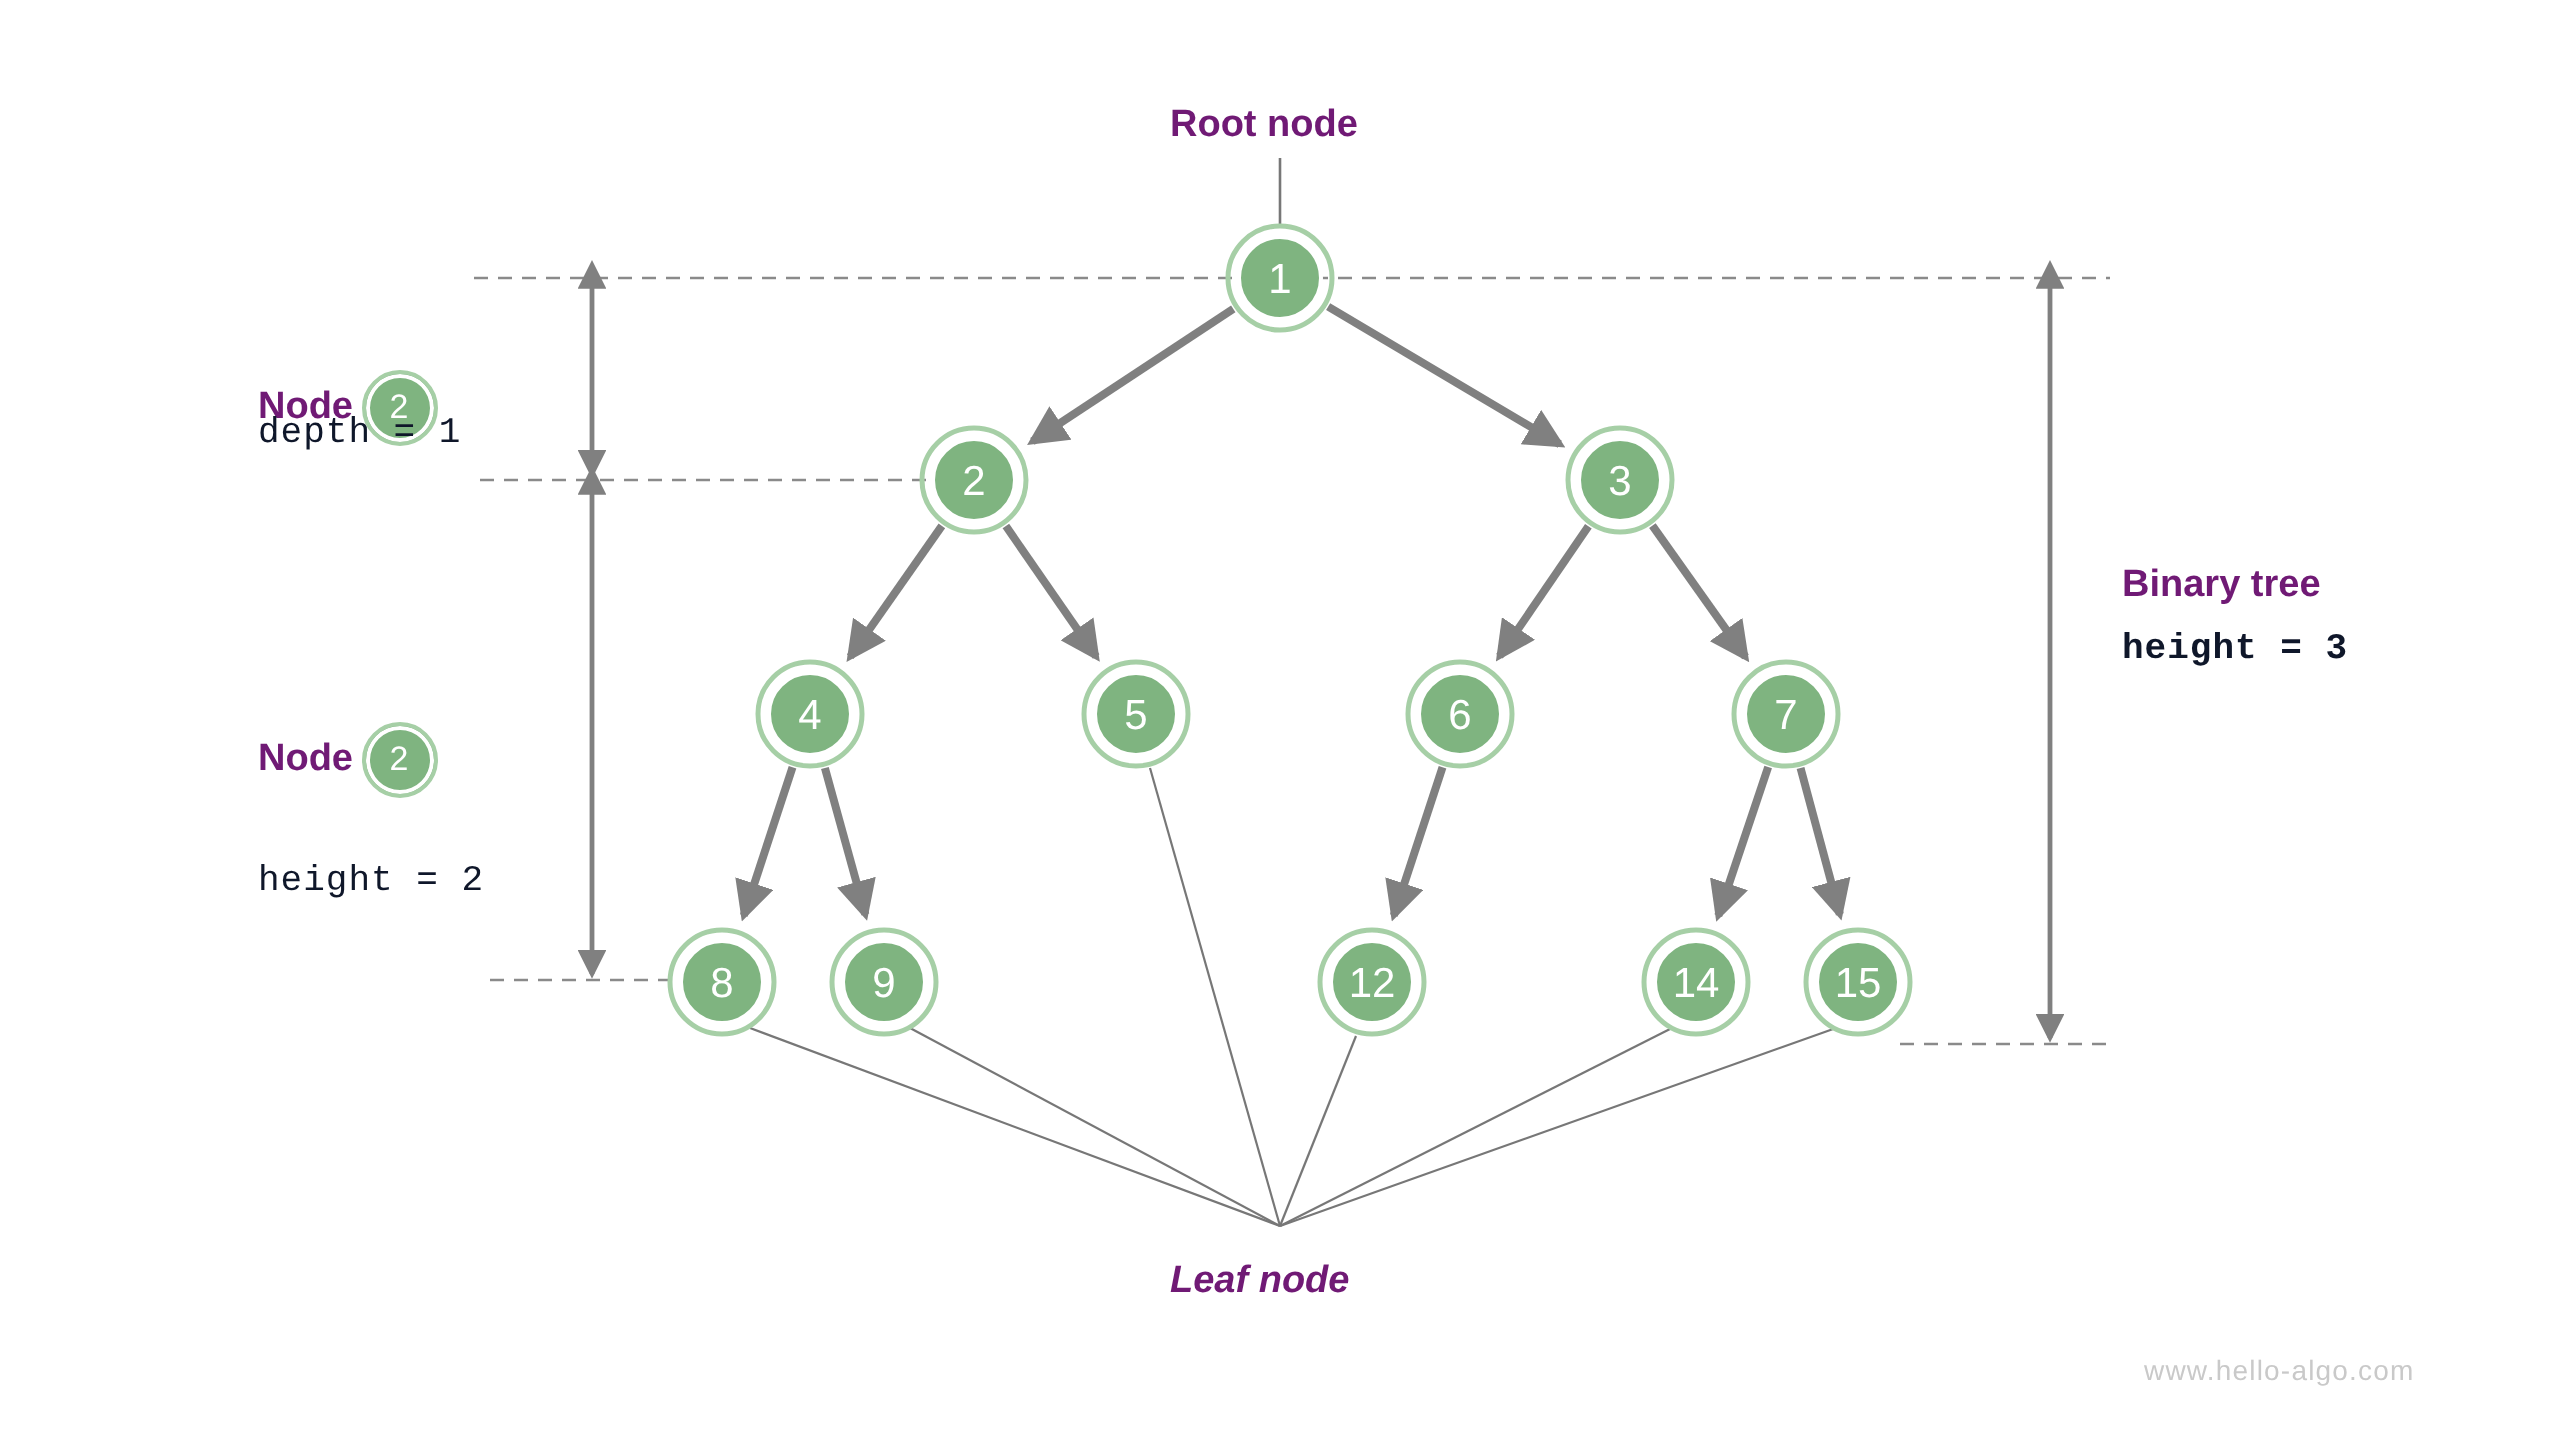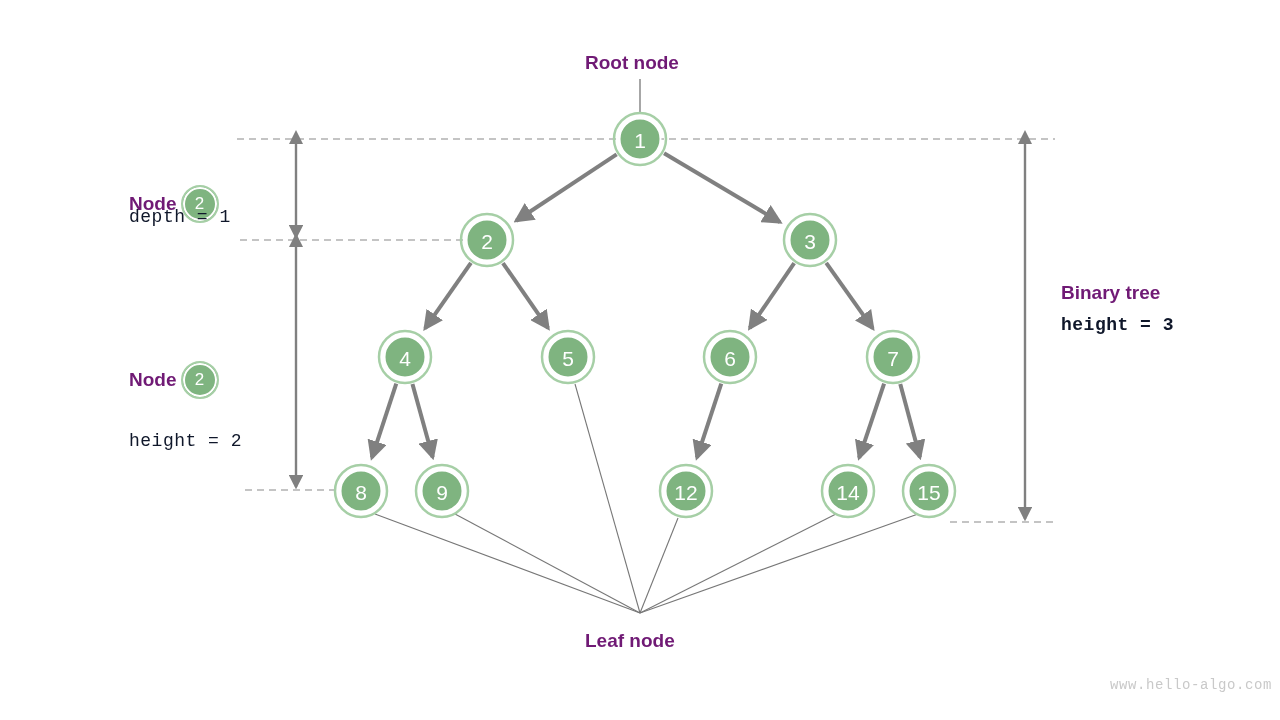--- a/index.html
+++ b/index.html
@@ -64,31 +64,31 @@
     box-shadow: 0 0 0 2px #ffffff inset;
     display: flex;
     align-items: center;
     justify-content: center;
     color: #ffffff;
     font-family: "Liberation Sans", sans-serif;
     font-size: 17px;
     box-sizing: border-box;
   }
   #root-label { left: 585px; top: 52px; }
-  #leaf-label { left: 585px; top: 630px; }
+  #leaf-label { left: 585px; top: 630px; font-style: italic; }
   #node-depth-row { left: 129px; top: 152px; }
   #node-depth-text { left: 129px; top: 207px; }
   #node-height-row { left: 129px; top: 328px; }
   #node-height-text { left: 129px; top: 383px; margin-top: 48px; }
   #tree-title { left: 1061px; top: 282px; }
   #tree-height-text { left: 1061px; top: 315px; font-weight: bold; }
   #watermark {
-    left: 1110px;
+    left: 1072px;
     top: 677px;
-    font-family: Liberation Mono, monospace;
+    font-family: Liberation Sans, sans-serif;
     font-size: 14px;
     color: #c9c9c9;
     letter-spacing: 0.6px;
   }
 </style>
 </head>
 <body>
 
 <div id="stage">
 

